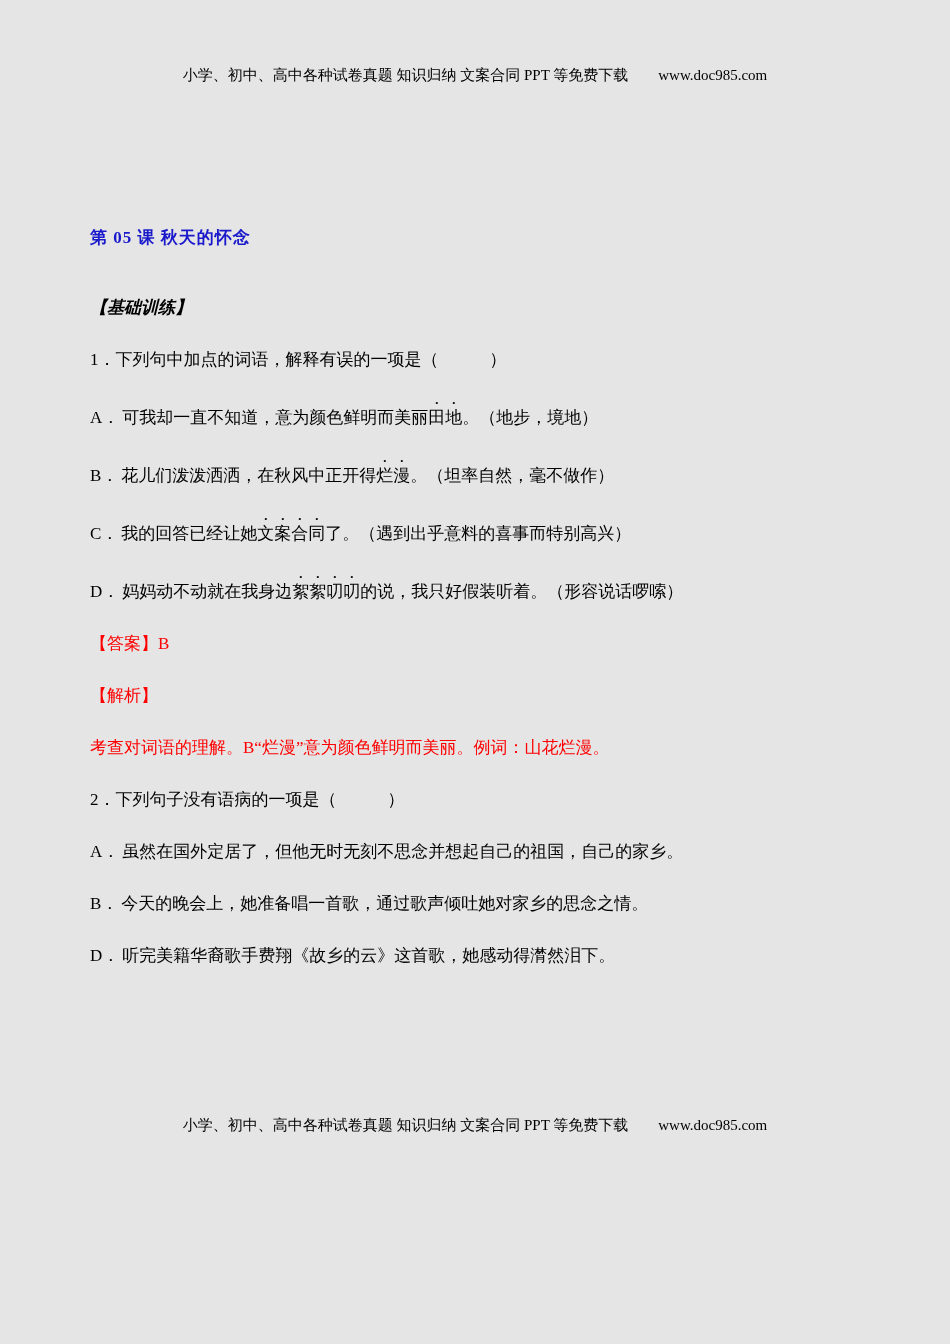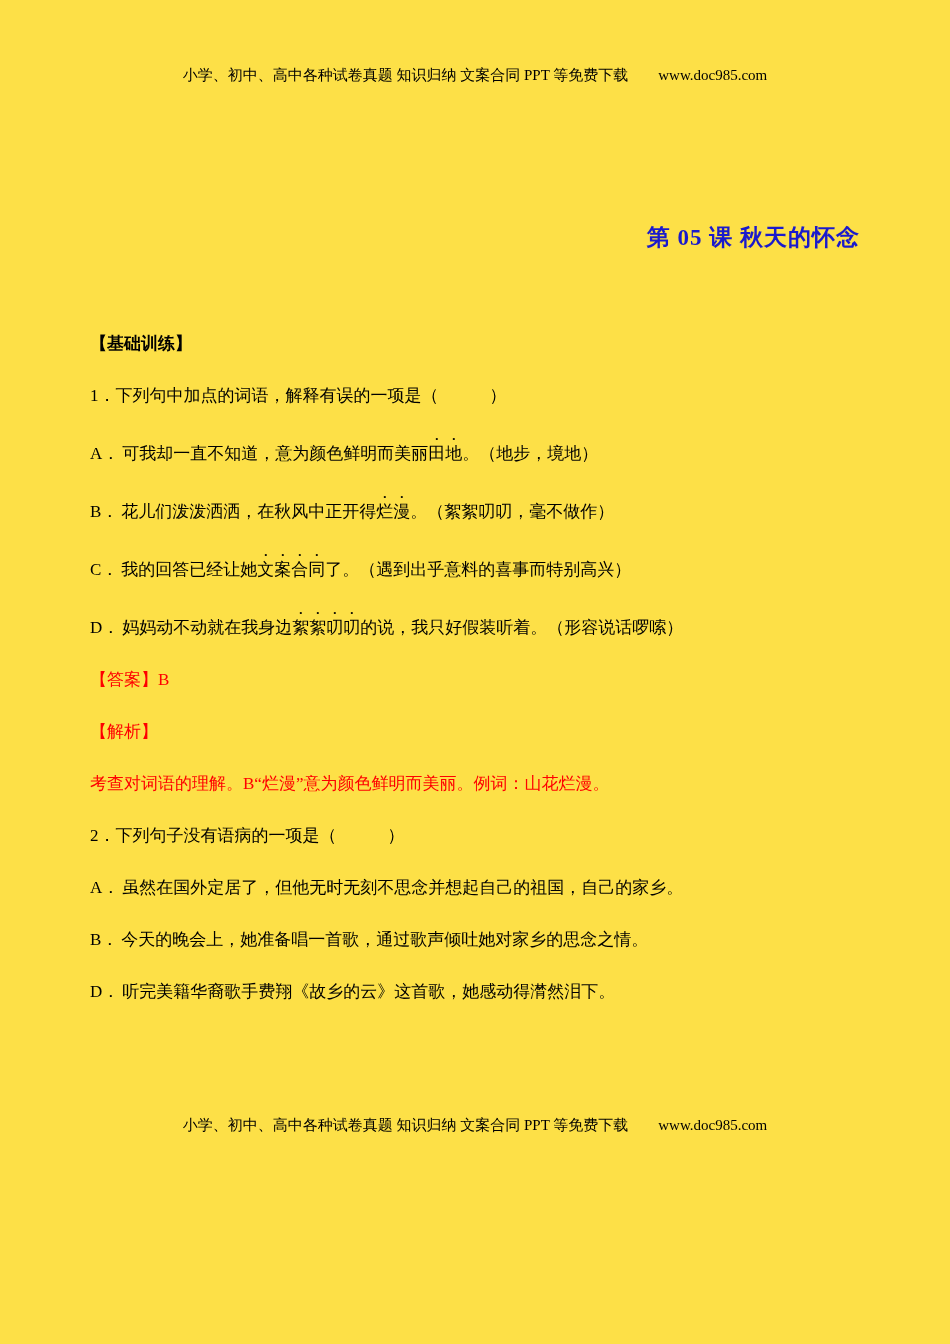--- a/index.html
+++ b/index.html
@@ -2,53 +2,53 @@
 <html style="--title-blue: #1a1acc; --answer-red: #fe0000;"><head>
 <meta charset="utf-8">
 <style>
   * { margin: 0; padding: 0; box-sizing: border-box; }
   html, body { background: #ffffff; }
   .page {
     position: relative;
     width: 950px;
     height: 1344px;
     margin: 0 auto;
-    background: #fde047;
+    background: #e5e5e5;
     color: #000000;
     font-family: "Liberation Serif", "DejaVu Serif", serif;
     overflow: hidden;
   }
   .runner {
     position: absolute;
     left: 0;
     width: 100%;
     text-align: center;
     font-size: 15px;
     color: #000000;
     white-space: nowrap;
   }
   .runner .url { margin-left: 30px; }
   .header { top: 66px; }
   .footer { top: 1116px; }
   .content { padding: 222px 90px 0 90px; }
   .title {
-    text-align: right;
+    text-align: left;
     color: var(--title-blue, #1a1acc);
-    font-size: 23px;
+    font-size: 17px;
     font-weight: bold;
     letter-spacing: 1px;
     line-height: 32px;
-    margin-bottom: 76px;
+    margin-bottom: 40px;
   }
   .para {
     font-size: 17px;
     line-height: 28px;
     margin-bottom: 24px;
   }
-  .bold { font-weight: bold; }
+  .bold { font-weight: bold; font-style: italic; }
   .red { color: var(--answer-red, #fe0000); }
   .em-dots {
     -webkit-text-emphasis: filled dot;
     -webkit-text-emphasis-position: over right;
     text-emphasis: filled dot;
     text-emphasis-position: over right;
   }
   .option-label { margin-right: 3px; }
 </style>
 </head>
@@ -64,21 +64,21 @@
 
     <h1 class="title">第 05 课 秋天的怀念</h1>
 
     <p class="para bold">【基础训练】</p>
 
 
     <p class="para">1．下列句中加点的词语，解释有误的一项是（　　　）</p>
 
     <p class="para"><span class="option-label">A．</span><span>可我却一直不知道，意为颜色鲜明而美丽</span><span class="em-dots">田地</span><span>。（地步，境地）</span></p>
 
-    <p class="para"><span class="option-label">B．</span><span>花儿们泼泼洒洒，在秋风中正开得</span><span class="em-dots">烂漫</span><span>。（絮絮叨叨，毫不做作）</span></p>
+    <p class="para"><span class="option-label">B．</span><span>花儿们泼泼洒洒，在秋风中正开得</span><span class="em-dots">烂漫</span><span>。（坦率自然，毫不做作）</span></p>
 
     <p class="para"><span class="option-label">C．</span><span>我的回答已经让她</span><span class="em-dots">文案合同</span><span>了。（遇到出乎意料的喜事而特别高兴）</span></p>
 
     <p class="para"><span class="option-label">D．</span><span>妈妈动不动就在我身边</span><span class="em-dots">絮絮叨叨</span><span>的说，我只好假装听着。（形容说话啰嗦）</span></p>
 
     <p class="para red">【答案】B</p>
 
     <p class="para red">【解析】</p>
 
 

